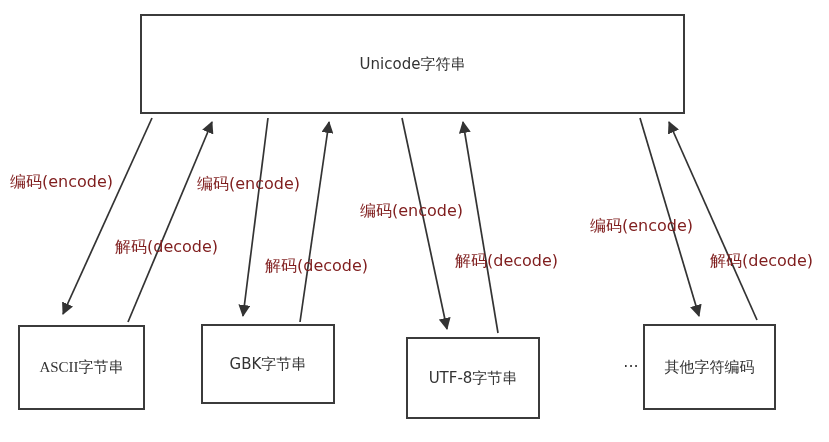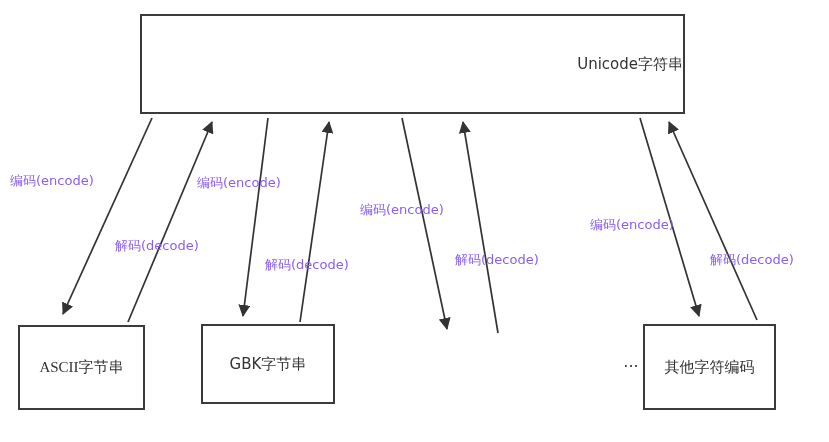--- a/index.html
+++ b/index.html
@@ -26,39 +26,39 @@
     box-sizing: border-box;
     border: 2px solid #3b3b3b;
     background: #ffffff;
     display: flex;
     align-items: center;
     justify-content: center;
     color: #333333;
     font-size: 15px;
     z-index: 2;
   }
-  .node-top    { left: 140px; top: 14px;  width: 545px; height: 100px; justify-content: flex-end; }
+  .node-top    { left: 140px; top: 14px;  width: 545px; height: 100px; }
   .node-ascii  { left: 18px;  top: 325px; width: 127px; height: 85px; font-family: Liberation Serif, serif; }
   .node-gbk    { left: 201px; top: 324px; width: 134px; height: 80px; }
   .node-utf8   { left: 406px; top: 337px; width: 134px; height: 82px; }
   .node-other  { left: 643px; top: 324px; width: 133px; height: 86px; }
   .ellipsis {
     position: absolute;
     left: 616px;
     top: 352px;
     width: 30px;
     text-align: center;
     color: #333333;
     font-size: 16px;
     z-index: 2;
   }
   .edge-label {
     position: absolute;
-    color: #8b5cf6;
-    font-size: 13px;
+    color: #7f1d1d;
+    font-size: 16px;
     white-space: nowrap;
     z-index: 3;
   }
   .lbl-enc-1 { left: 10px;  top: 172px; }
   .lbl-dec-1 { left: 115px; top: 237px; }
   .lbl-enc-2 { left: 197px; top: 174px; }
   .lbl-dec-2 { left: 265px; top: 256px; }
   .lbl-enc-3 { left: 360px; top: 201px; }
   .lbl-dec-3 { left: 455px; top: 251px; }
   .lbl-enc-4 { left: 590px; top: 216px; }
@@ -94,20 +94,23 @@
   </div>
 
   <div class="node node-ascii">
     <span>ASCII字节串</span>
   </div>
 
   <div class="node node-gbk">
     <span>GBK字节串</span>
   </div>
 
+  <div class="node node-utf8">
+    <span>UTF-8字节串</span>
+  </div>
 
   <div class="ellipsis">...</div>
 
   <div class="node node-other">
     <span>其他字符编码</span>
   </div>
 
   <div class="edge-label lbl-enc-1">编码(encode)</div>
   <div class="edge-label lbl-dec-1">解码(decode)</div>
 

